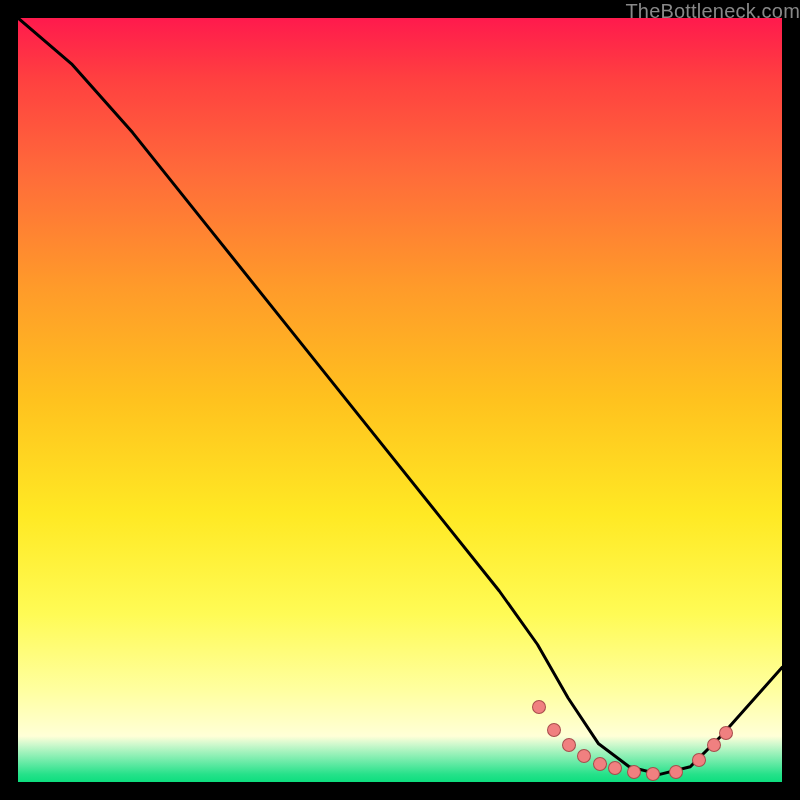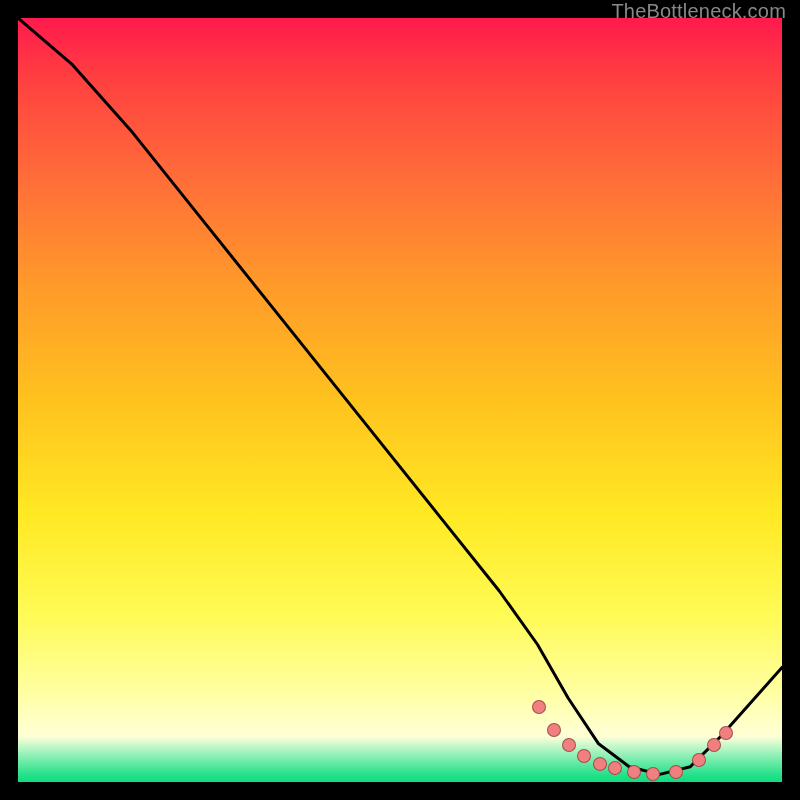--- a/index.html
+++ b/index.html
@@ -64,21 +64,21 @@
     height: 12px;
     margin-left: -6px;
     margin-top: -6px;
     background: #f08080;
     border-radius: 50%;
     border: 1px solid rgba(120,40,40,0.6);
   }
   .attribution {
     position: absolute;
     top: 0px;
-    right: 14px;
+    right: 0;
     color: #888;
     font-size: 20px;
     letter-spacing: 0.2px;
     user-select: none;
   }
 </style>
 </head>
 <body>
 
 <div class="stage">

